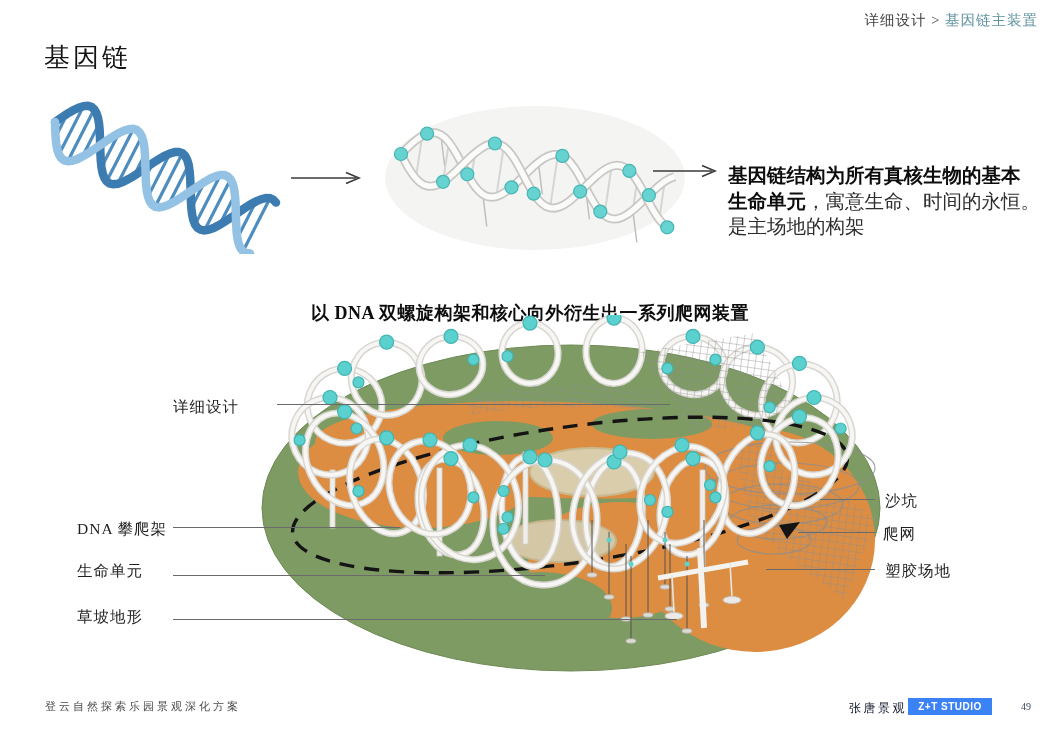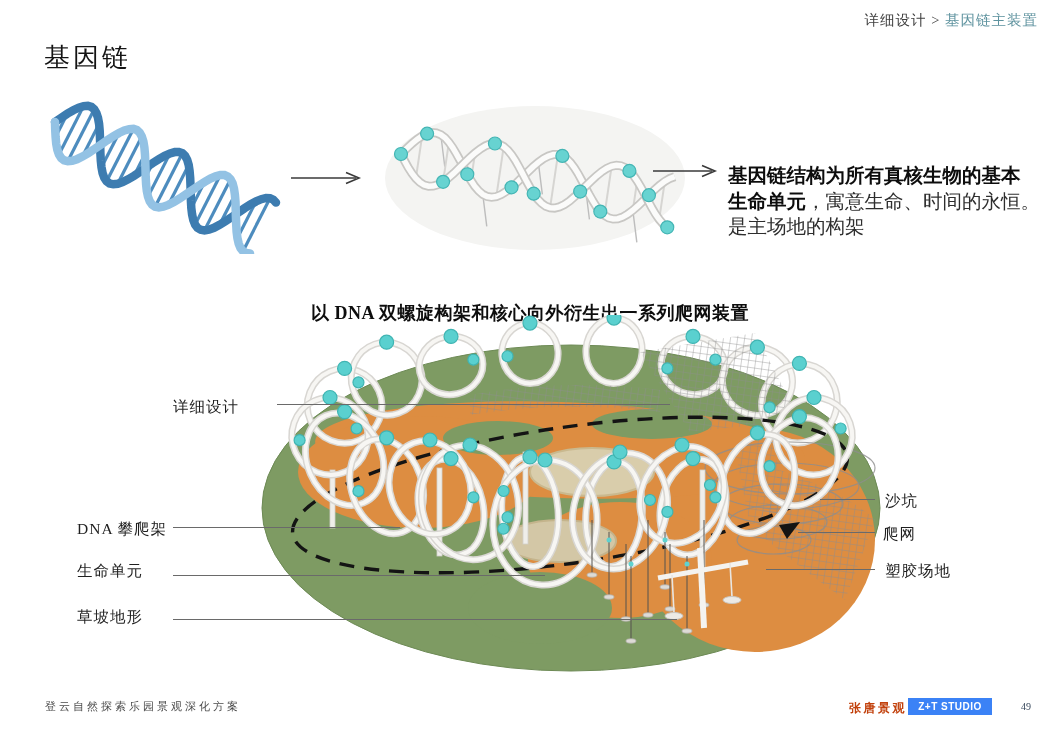--- a/index.html
+++ b/index.html
@@ -21,21 +21,21 @@
   .hero-text{left:728px;top:163px;width:320px;font-size:19.5px;line-height:25.5px;color:#2e2e2e;}
   .hero-text b{color:#0d0d0d;}
   
   .diagram-heading{left:180px;top:301px;width:700px;text-align:center;font-size:18px;font-weight:bold;color:#0d0d0d;letter-spacing:0.5px;}
   
   .lbl{font-size:15.5px;color:#1f1f1f;letter-spacing:1px;white-space:nowrap;}
   .leader{height:0;border-top:1.4px solid #6a6a6a;z-index:6;}
   .z6{z-index:6;}
   
   .footer-left{left:45px;top:699px;font-size:11px;letter-spacing:3px;color:#4a4a4a;}
-  .studio-cn{left:849px;top:700px;font-size:12px;letter-spacing:2.5px;color:#c2410c;font-weight:bold;}
+  .studio-cn{left:849px;top:700px;font-size:12px;letter-spacing:2.5px;color:#0f172a;}
   .logo-box{left:908px;top:698px;width:84px;height:17px;background:#3b82f6;color:#ffffff;
     font-family:"Liberation Sans","DejaVu Sans",sans-serif;font-size:10px;font-weight:bold;
     text-align:center;line-height:17px;letter-spacing:0.5px;}
   .page-num{left:1001px;top:701px;font-size:10px;color:#3a4a5e;margin-left:20px;}
   svg{display:block;}
 </style>
 </head>
 <body>
 
 <div class="abs breadcrumb">

